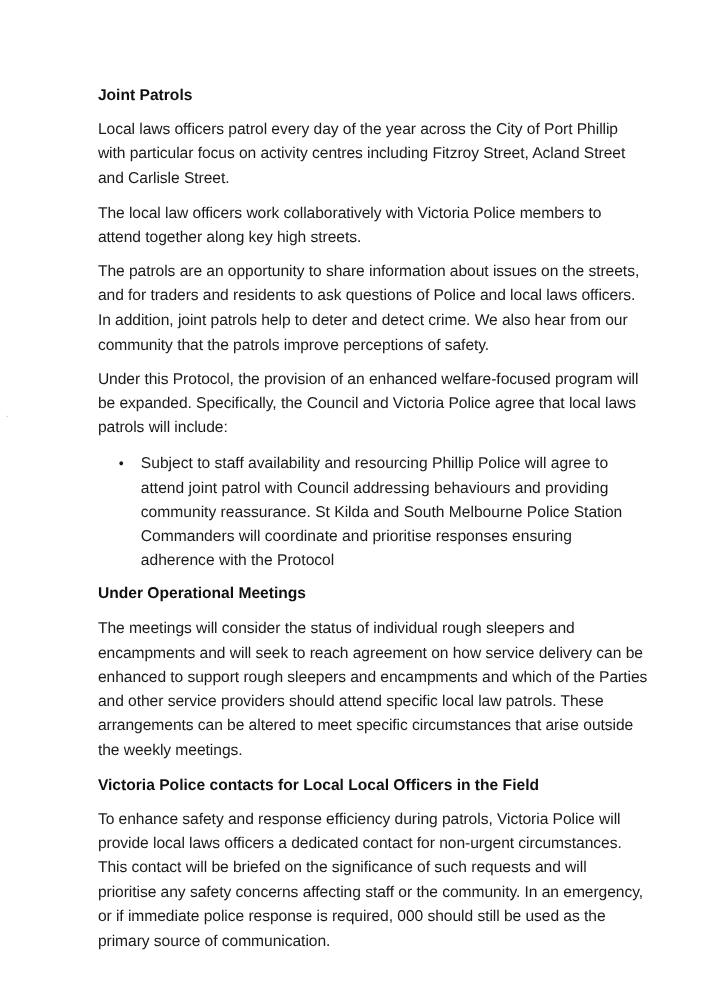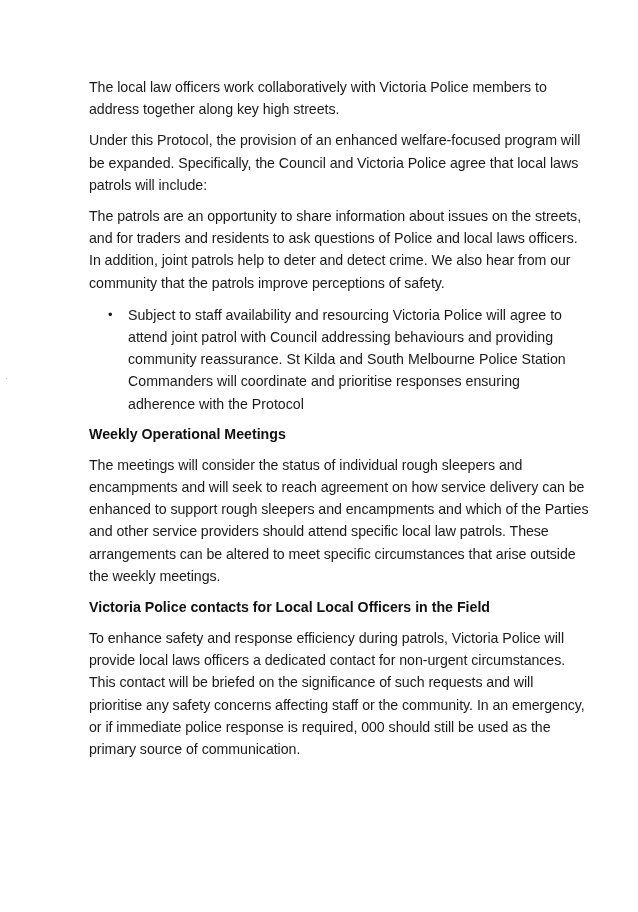--- a/index.html
+++ b/index.html
@@ -14,33 +14,35 @@
   .mark { position: absolute; left: 6px; top: 378px; width: 1px; height: 1px; background: #bbb; }
 </style>
 </head>
 <body>
 
 <div class="mark"></div>
 
 <div class="page">
 
   <section>
-    <p>The local law officers work collaboratively with Victoria Police members to address together along key high streets.</p>
+    <h2>Joint Patrols</h2>
+    <p>Local laws officers patrol every day of the year across the City of Port Phillip with particular focus on activity centres including Fitzroy Street, Acland Street and Carlisle Street.</p>
+    <p>The local law officers work collaboratively with Victoria Police members to attend together along key high streets.</p>
+    <p>The patrols are an opportunity to share information about issues on the streets, and for traders and residents to ask questions of Police and local laws officers. In addition, joint patrols help to deter and detect crime. We also hear from our community that the patrols improve perceptions of safety.</p>
     <p>Under this Protocol, the provision of an enhanced welfare-focused program will be expanded. Specifically, the Council and Victoria Police agree that local laws patrols will include:</p>
-    <p>The patrols are an opportunity to share information about issues on the streets, and for traders and residents to ask questions of Police and local laws officers. In addition, joint patrols help to deter and detect crime. We also hear from our community that the patrols improve perceptions of safety.</p>
     <ul>
       <li>
         <span class="bullet">•</span>
-        <span>Subject to staff availability and resourcing Victoria Police will agree to attend joint patrol with Council addressing behaviours and providing community reassurance.  St Kilda and South Melbourne Police Station Commanders will coordinate and prioritise responses ensuring adherence with the Protocol</span>
+        <span>Subject to staff availability and resourcing Phillip Police will agree to attend joint patrol with Council addressing behaviours and providing community reassurance.  St Kilda and South Melbourne Police Station Commanders will coordinate and prioritise responses ensuring adherence with the Protocol</span>
       </li>
     </ul>
   </section>
 
   <section>
-    <h2>Weekly Operational Meetings</h2>
+    <h2>Under Operational Meetings</h2>
     <p>The meetings will consider the status of individual rough sleepers and encampments and will seek to reach agreement on how service delivery can be enhanced to support rough sleepers and encampments and which of the Parties and other service providers should attend specific local law patrols. These arrangements can be altered to meet specific circumstances that arise outside the weekly meetings.</p>
   </section>
 
   <section>
     <h2>Victoria Police contacts for Local Local Officers in the Field</h2>
     <p>To enhance safety and response efficiency during patrols, Victoria Police will provide local laws officers a dedicated contact for non-urgent circumstances. This contact will be briefed on the significance of such requests and will prioritise any safety concerns affecting staff or the community. In an emergency, or if immediate police response is required, 000 should still be used as the primary source of communication.</p>
   </section>
 
 </div>
 

